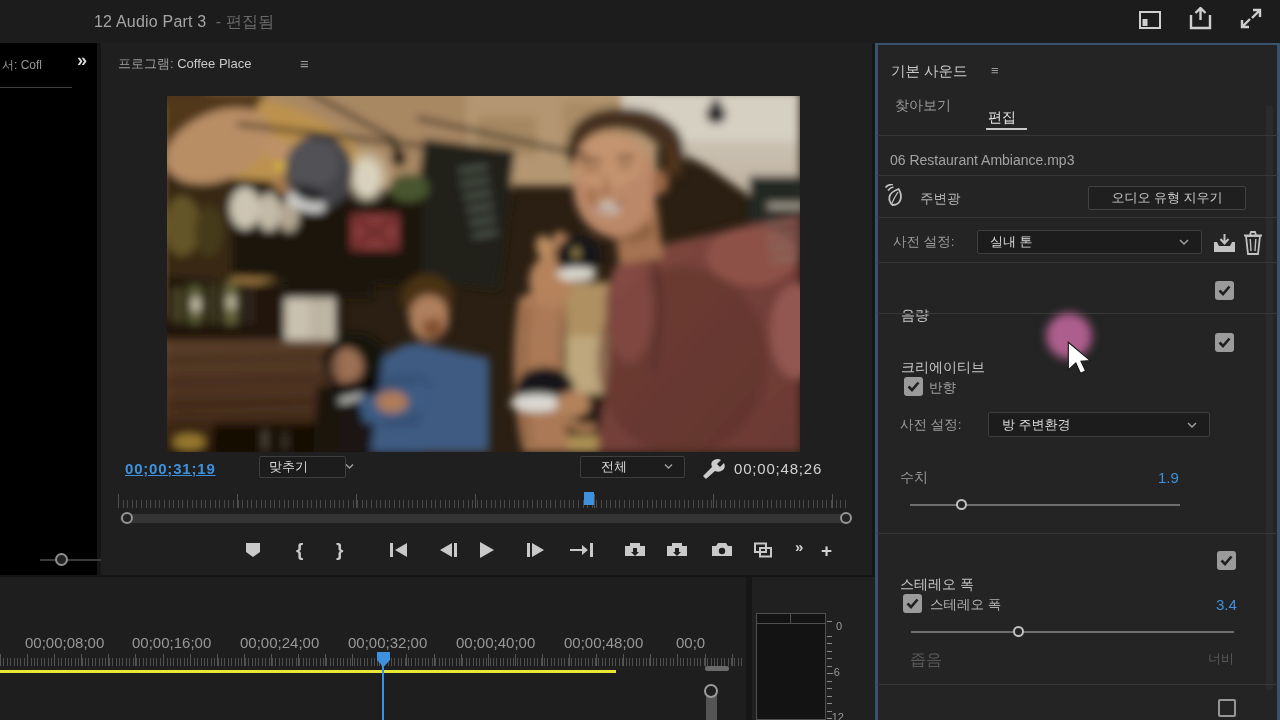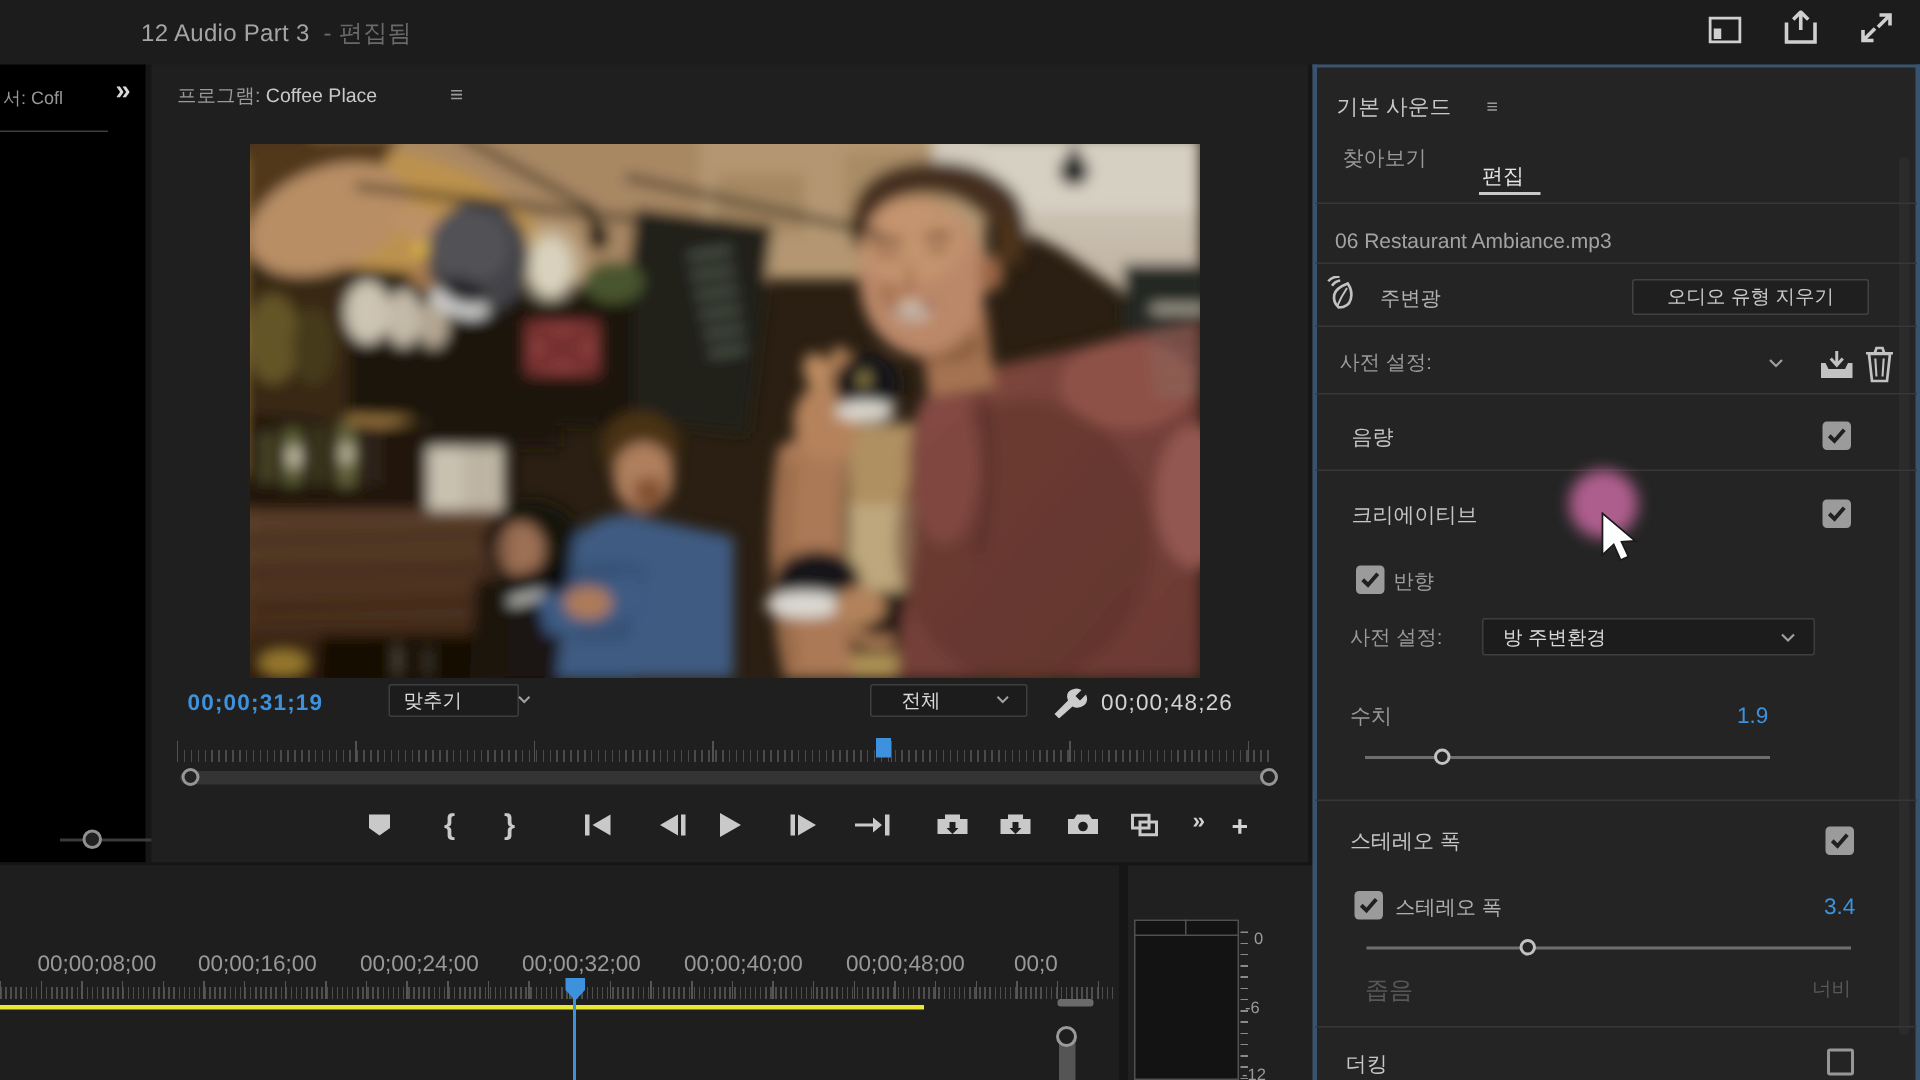--- a/index.html
+++ b/index.html
@@ -32,21 +32,21 @@
      color:#dadada; font-size:13px; }
 
   
   #rightpanel { left:875px; top:43px; width:405px; height:677px; background:#242424;
      border-left:3px solid #39536e; border-top:2px solid #39536e; }
   #rp-edge { left:1277px; top:43px; width:3px; height:677px; background:#39536e; }
   .rp-sep { position:absolute; left:877px; width:401px; height:1px; background:#373737; }
   .cb { position:absolute; width:19px; height:19px; border-radius:3px; background:#9b9b9b; }
   .cb svg { position:absolute; left:1px; top:1px; }
   .cb-empty { position:absolute; width:18px; height:18px; border-radius:2px; border:2px solid #969696; background:transparent; }
-  .ktext { font-size:14px; color:#c6c6c6; }
+  .ktext { font-size:14px; color:#c6c6c6;margin-top:24px; }
   .kdim { font-size:14px; color:#9a9a9a; }
   .bluev { color:#3e92dd; font-size:15px; font-weight:normal; }
   .slider-track { position:absolute; height:2px; background:#6e6e6e; }
   .slider-thumb { position:absolute; width:11px; height:11px; border-radius:50%;
      border:2px solid #c2c2c2; background:#242424; }
 
   
   #timeline { left:0; top:577px; width:746px; height:143px; background:#1e1e1e; }
   .tl-label { position:absolute; font-size:15px; color:#989898; top:634px; }
   #yellowline { left:0; top:670px; width:616px; height:3px; background:#e9e635; }
@@ -247,21 +247,21 @@
         <path d="M598 128 L630 126"></path>
           <path d="M600 140 L632 138"></path>
           <path d="M602 152 L633 150"></path>
         <path d="M604 164 L633 162"></path>
       </g>
       <polygon points="0,238 172,248 172,356 0,356" fill="#140c06" opacity="0.22"></polygon>
     </g>
     <rect width="633" height="356" fill="#170d06" opacity="0.06"></rect>
   </svg>
 
-  <div class="abs tc-blue" style="left:125px;top:460px;">00;00;31;19</div>
+  <div class="abs tc-blue" style="left:125px;top:460px;text-decoration:underline;">00;00;31;19</div>
   <div class="dropdown" style="left:259px;top:456px;width:87px;height:22px;line-height:20px;padding-left:9px;">맞추기</div>
   <svg class="icon" style="left:344px;top:462px;" width="11" height="9" viewBox="0 0 11 9">
       <path d="M2 2.5 L5.5 6 L9 2.5" stroke="#9f9f9f" stroke-width="1.4" fill="none"></path>
     </svg>
   <div class="dropdown" style="left:580px;top:456px;width:105px;height:22px;line-height:20px;padding-left:20px;">전체</div>
   <svg class="icon" style="left:663px;top:462px;" width="11" height="9" viewBox="0 0 11 9">
       <path d="M2 2.5 L5.5 6 L9 2.5" stroke="#9f9f9f" stroke-width="1.4" fill="none"></path>
     </svg>
   <svg class="icon" style="left:700px;top:458px;" width="27" height="21" viewBox="0 0 27 21">
     <path d="M3 18 L12 9 Q10 4 14 2 Q18 0 21 2 L17 6 L20 9 L24 5 Q26 9 23 12 Q19 15 15 13 L6 21 Z" fill="#cccccc"></path>
@@ -361,20 +361,21 @@
   <svg class="icon" style="left:881px;top:184px;" width="26" height="24" viewBox="0 0 26 24">
     <path d="M17.5 5 Q21 10 19.5 15.5 Q18 21 11.5 21 Q7.5 17.5 8.5 12.5 Q9.5 8 17.5 5 Z" fill="none" stroke="#c2c2c2" stroke-width="1.8"></path>
     <path d="M10.5 20 Q13 14 17 8" stroke="#c2c2c2" stroke-width="1.3" fill="none"></path>
     <path d="M7 6.5 Q9 3.5 12.5 3" stroke="#c2c2c2" stroke-width="1.7" fill="none"></path>
     <path d="M4.5 3.5 Q7.5 0 12 0.5" stroke="#c2c2c2" stroke-width="1.7" fill="none"></path>
   </svg>
   <div class="abs" style="left:920px;top:190px;font-size:13.5px;color:#b2b2b2;">주변광</div>
   <div class="abs" style="left:1088px;top:186px;width:158px;height:24px;background:#1f1f1f;border:1px solid #424242;border-radius:2px;color:#c9c9c9;font-size:13px;text-align:center;line-height:22px;">오디오 유형 지우기</div>
   <div class="rp-sep" style="top:217px;"></div>
   <div class="abs" style="left:893px;top:233px;font-size:13.5px;color:#9a9a9a;">사전 설정:</div>
+  <div class="dropdown" style="left:977px;top:230px;width:225px;height:24px;line-height:22px;padding-left:12px;">실내 톤</div>
   <svg class="icon" style="left:1178px;top:237px;" width="12" height="10" viewBox="0 0 12 10">
       <path d="M2 3 L6 7 L10 3" stroke="#9f9f9f" stroke-width="1.5" fill="none"></path>
     </svg>
   <svg class="icon" style="left:1212px;top:233px;" width="25" height="21" viewBox="0 0 25 21">
     <path d="M12.5 1 L12.5 9 M8.5 6 L12.5 10.5 L16.5 6" stroke="#c2c2c2" stroke-width="2" fill="none"></path>
     <path d="M2 9 L5 9 L7 13 L18 13 L20 9 L23 9 L23 19 L2 19 Z" fill="#c2c2c2"></path>
   </svg>
   <svg class="icon" style="left:1243px;top:230px;" width="20" height="26" viewBox="0 0 20 26">
     <path d="M3 6 L5 24 L15 24 L17 6 Z" fill="none" stroke="#c2c2c2" stroke-width="1.8"></path>
     <path d="M1 5.5 L19 5.5 M7 5 L8 2 L12 2 L13 5" stroke="#c2c2c2" stroke-width="1.8" fill="none"></path>

